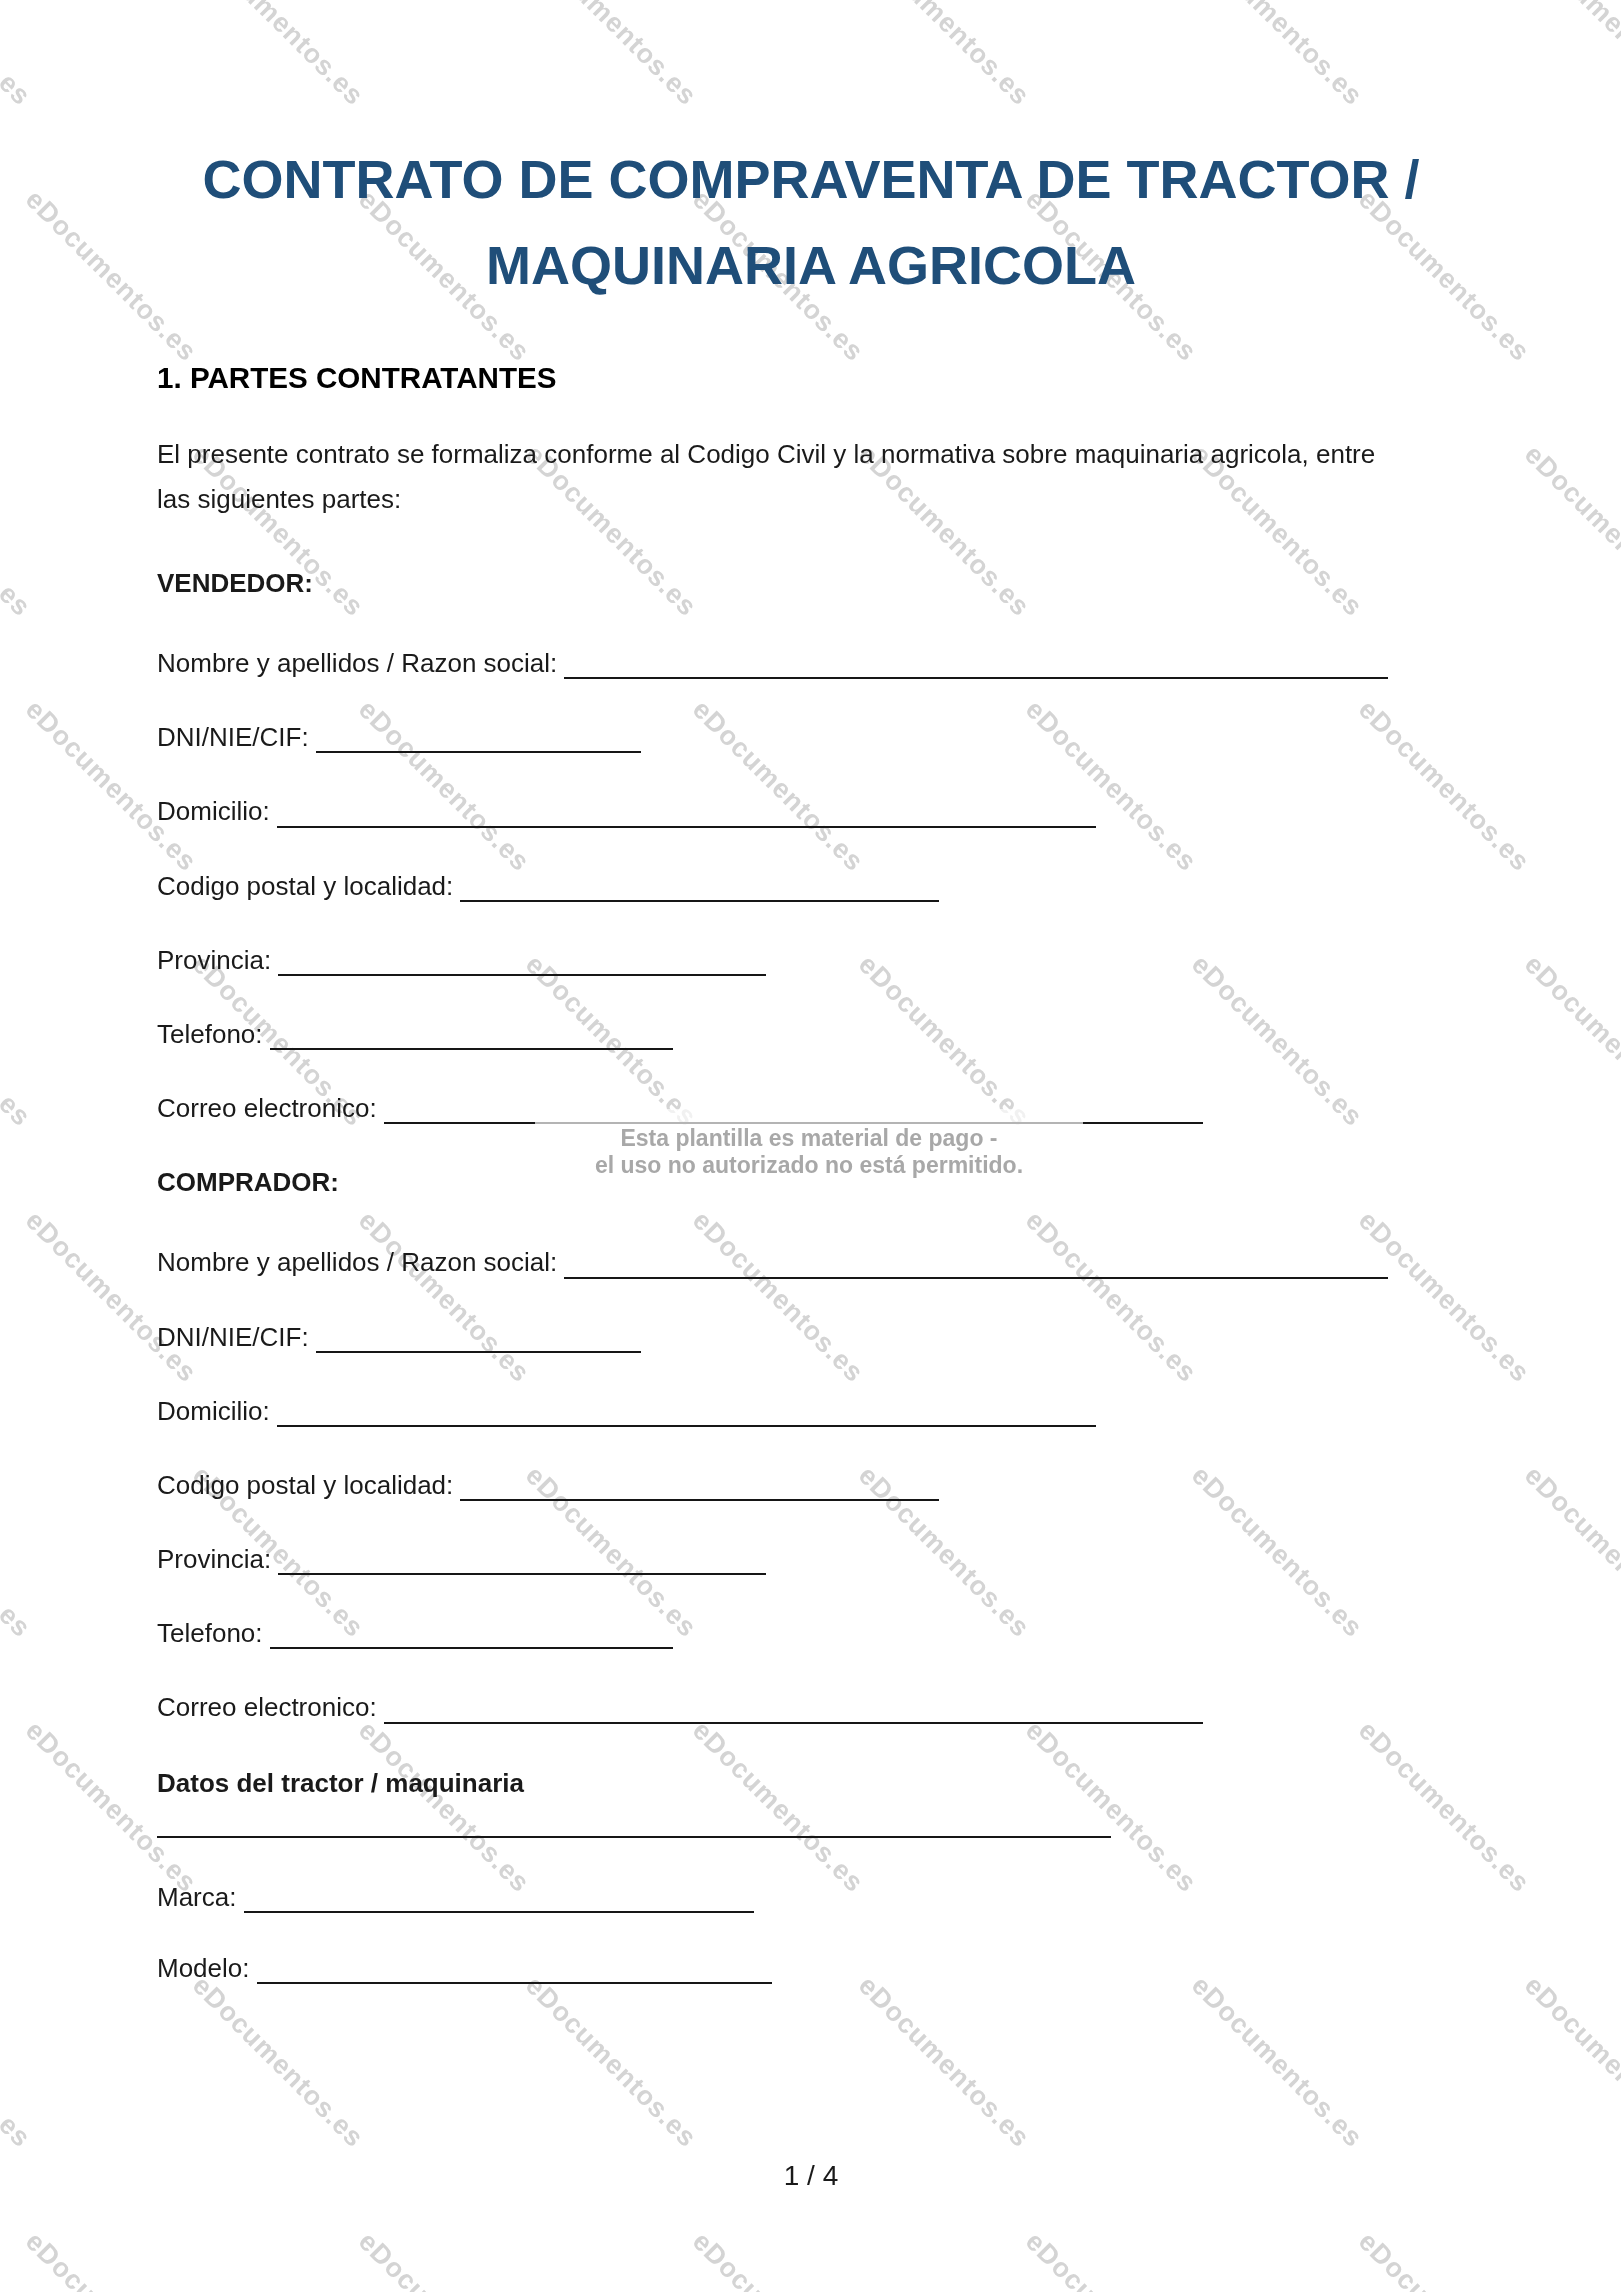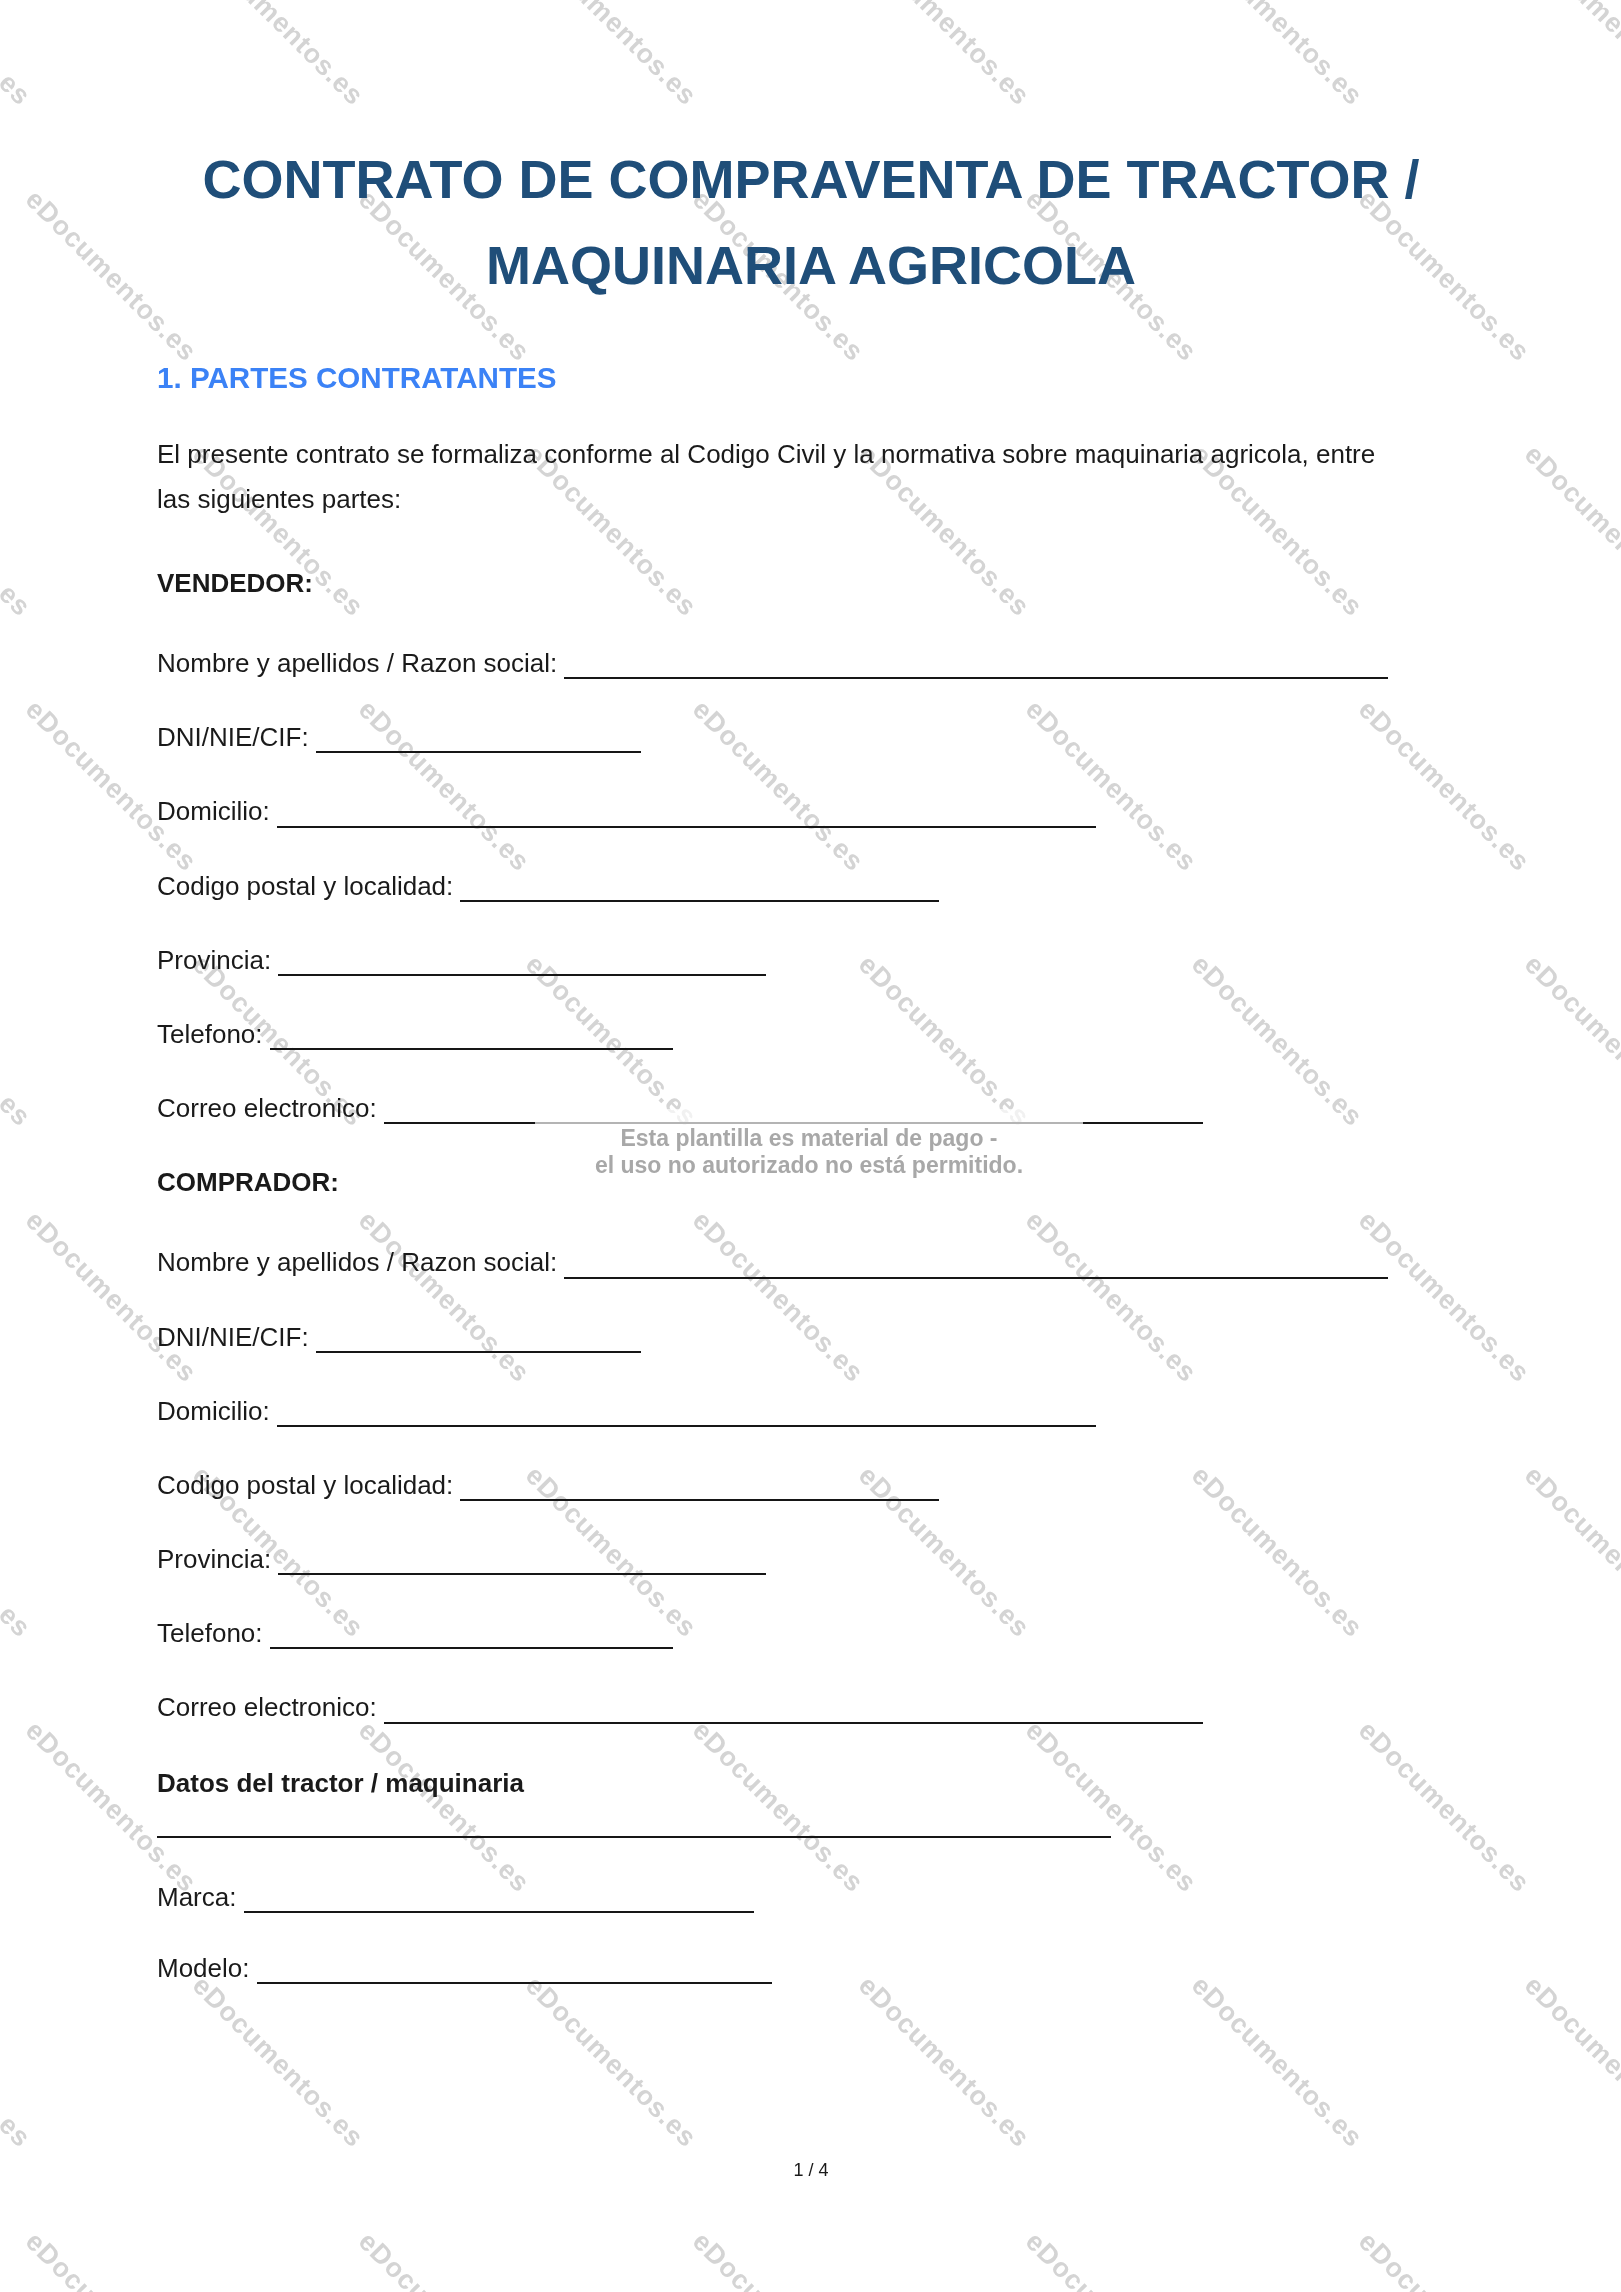--- a/index.html
+++ b/index.html
@@ -22,21 +22,21 @@
   }
   
   .content{position:relative;z-index:1;padding:0 157px;}
   .doc-title{
     margin:136px 0 0;
     font-size:54px;line-height:86px;font-weight:bold;
     color:#1F4E79;text-align:center;
   }
   .h-section{
     font-size:29.6px;line-height:36px;font-weight:bold;
-    color:#3b82f6;margin:52px 0 0;
+    color:#000000;margin:52px 0 0;
   }
   .h-section.second{margin:0;}
   .intro{
     margin:36px 0 0;max-width:1254px;
     font-size:26px;line-height:45px;
   }
   .party{
     margin:45px 0 0;
     font-size:26px;line-height:32px;font-weight:bold;
   }
@@ -77,21 +77,21 @@
     background:rgba(255,255,255,0.68);
     text-align:center;
     font-size:23px;line-height:27px;font-weight:bold;
     color:#a8a8a8;
   }
   
   .page-footer{
     position:absolute;z-index:1;
     left:0;top:2160px;width:100%;
     text-align:center;
-    font-size:18px;color:#1a1a1a;
+    font-size:28px;color:#1a1a1a;
   }
 </style>
 </head>
 <body>
 
 <div class="page">
 
   <div id="wm-layer">
       <span class="wm" style="left: -125px; top: -72px;">eDocumentos.es</span>
       <span class="wm" style="left: 208px; top: -72px;">eDocumentos.es</span>

